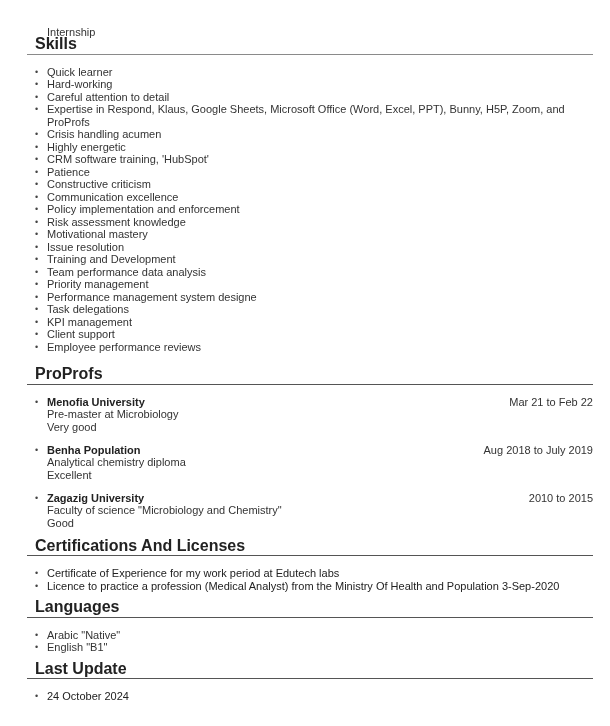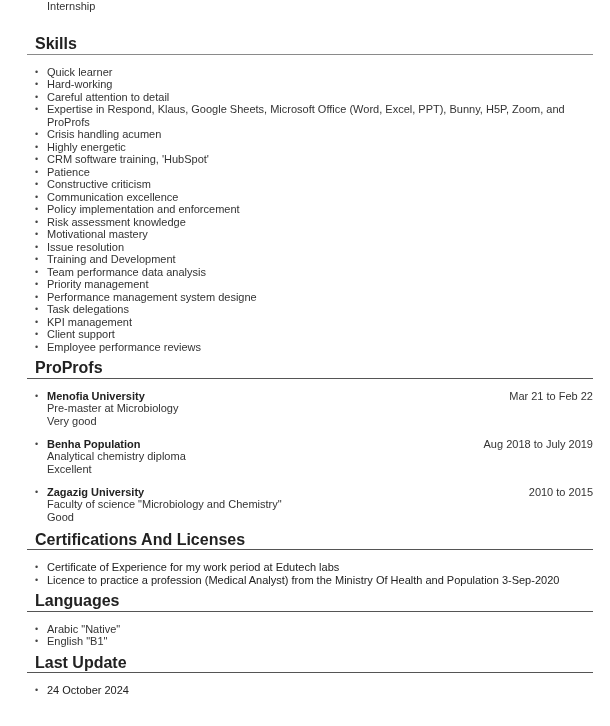--- a/index.html
+++ b/index.html
@@ -17,20 +17,21 @@
       line-height: 12.5px;
     }
     .page {
       position: absolute;
       left: 27px;
       top: 0;
       width: 566px;
     }
     .leftover {
       padding-left: 20px;
+      padding-top: 26px;
       height: 38px;
       color: #333333;
     }
     .section-head {
       font-size: 16px;
       font-weight: bold;
       color: #222222;
       padding-left: 8px;
       padding-bottom: 3px;
       border-bottom: 1.5px solid #8a8a8a;
@@ -47,21 +48,21 @@
     }
     ul.list li::before {
       content: "•";
       position: absolute;
       left: -12px;
       top: 0;
       font-size: 9px;
       color: #444444;
     }
     ul.list li.bold { font-weight: normal; color: #222222; }
-    .skills-list { margin-bottom: 9px; }
+    .skills-list { margin-bottom: 15px; }
     .edu-list li { margin-bottom: 10.5px; }
     .edu-row { display: flex; justify-content: space-between; }
     .edu-school { font-weight: bold; color: #222222; }
     .edu-date { color: #333333; }
     .cert-list { margin-bottom: 9px; }
     .lang-list { margin-bottom: 9px; }
   </style>
 </head>
 <body>
 

